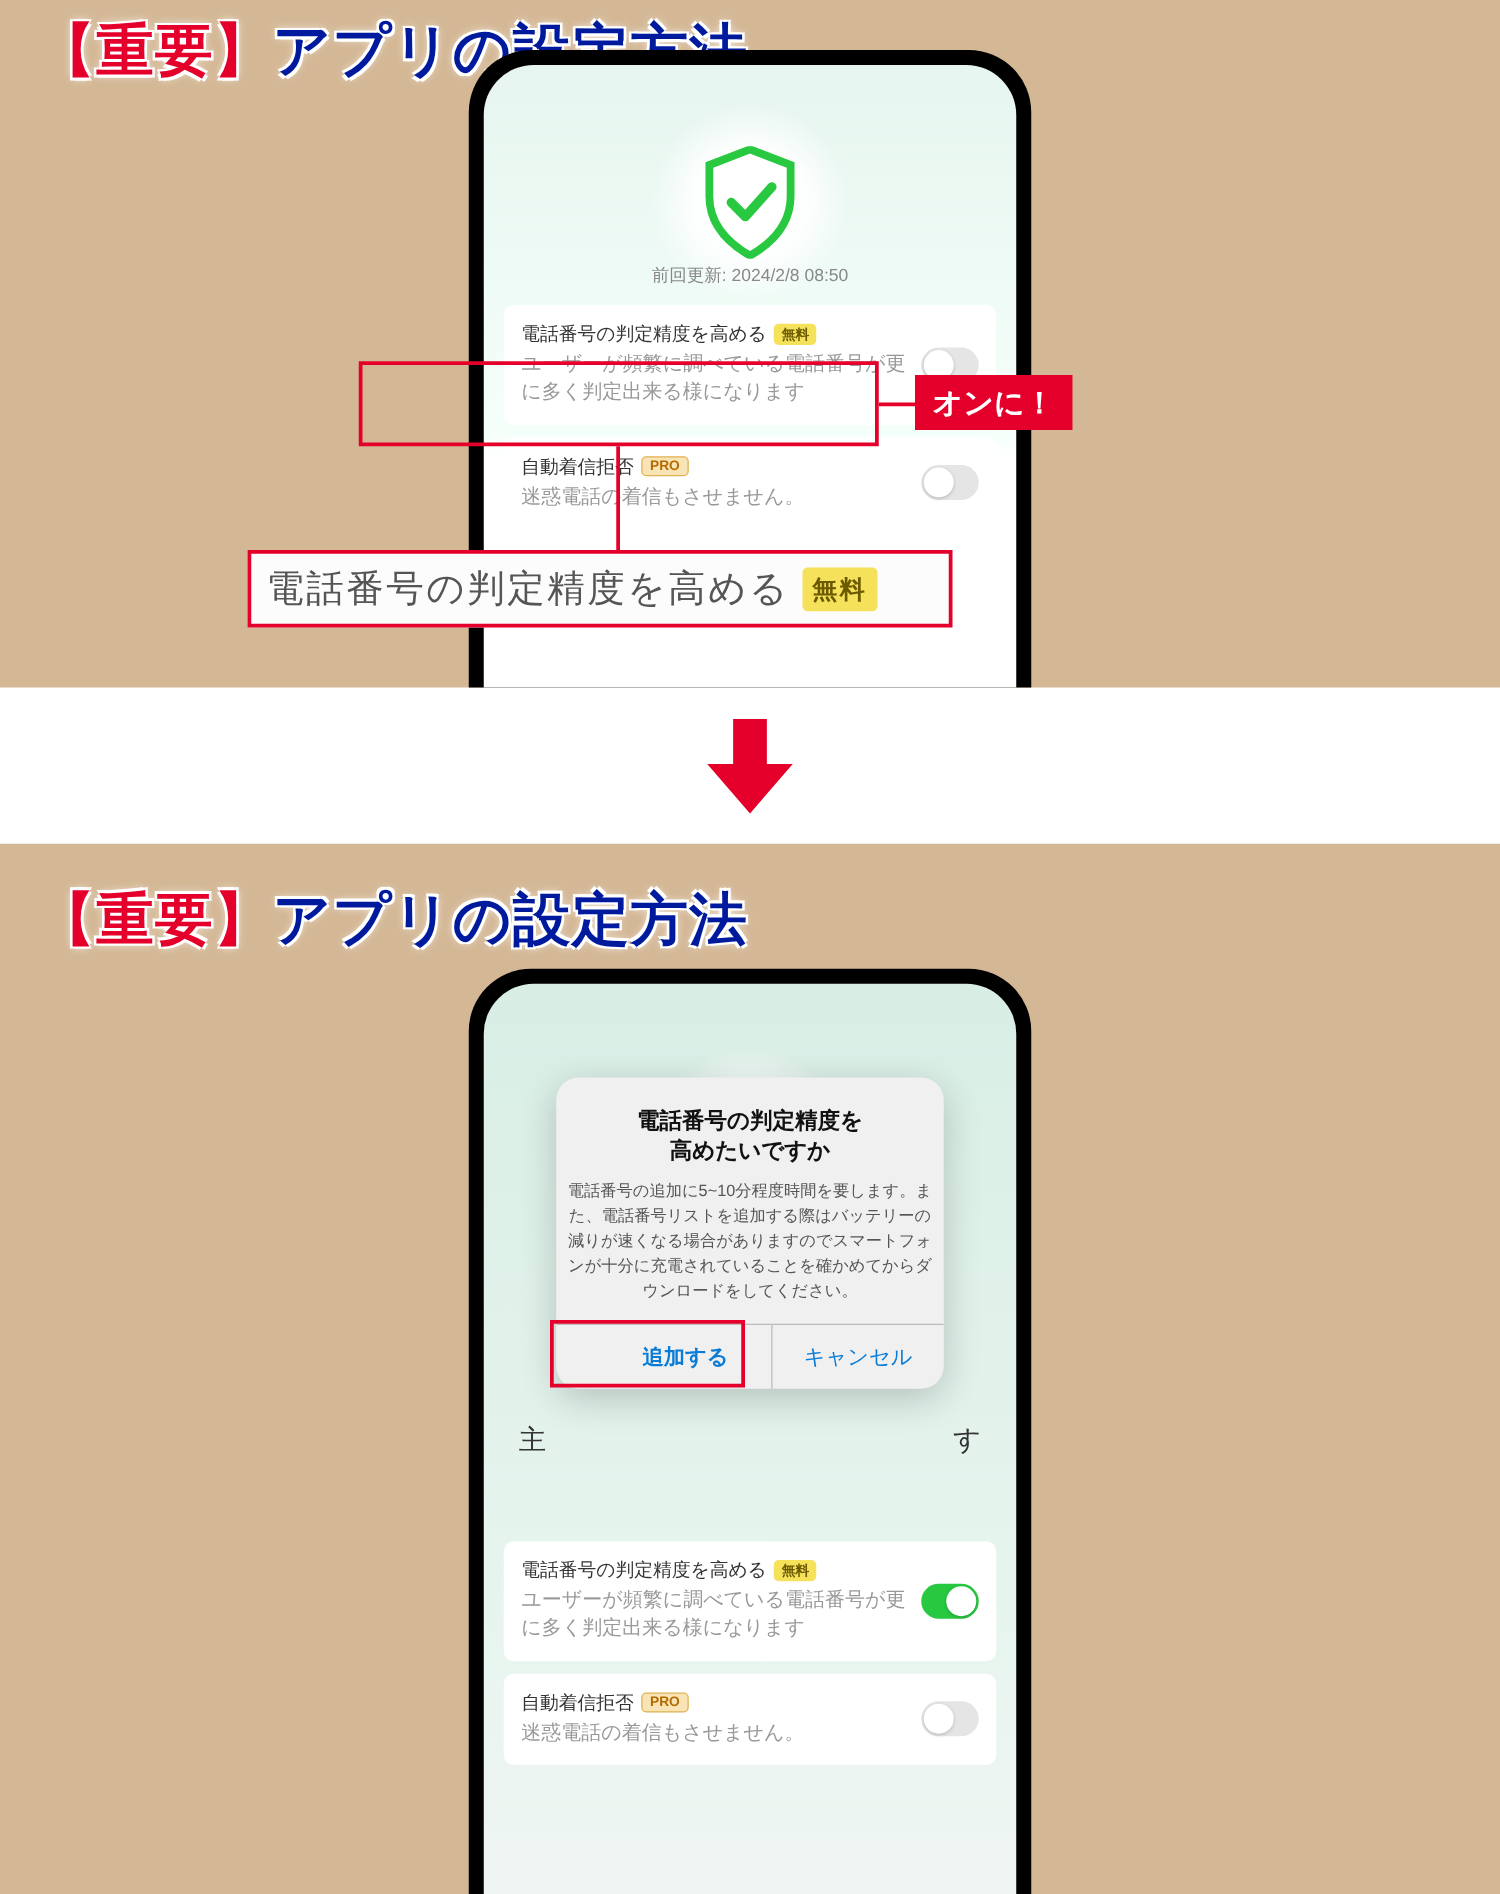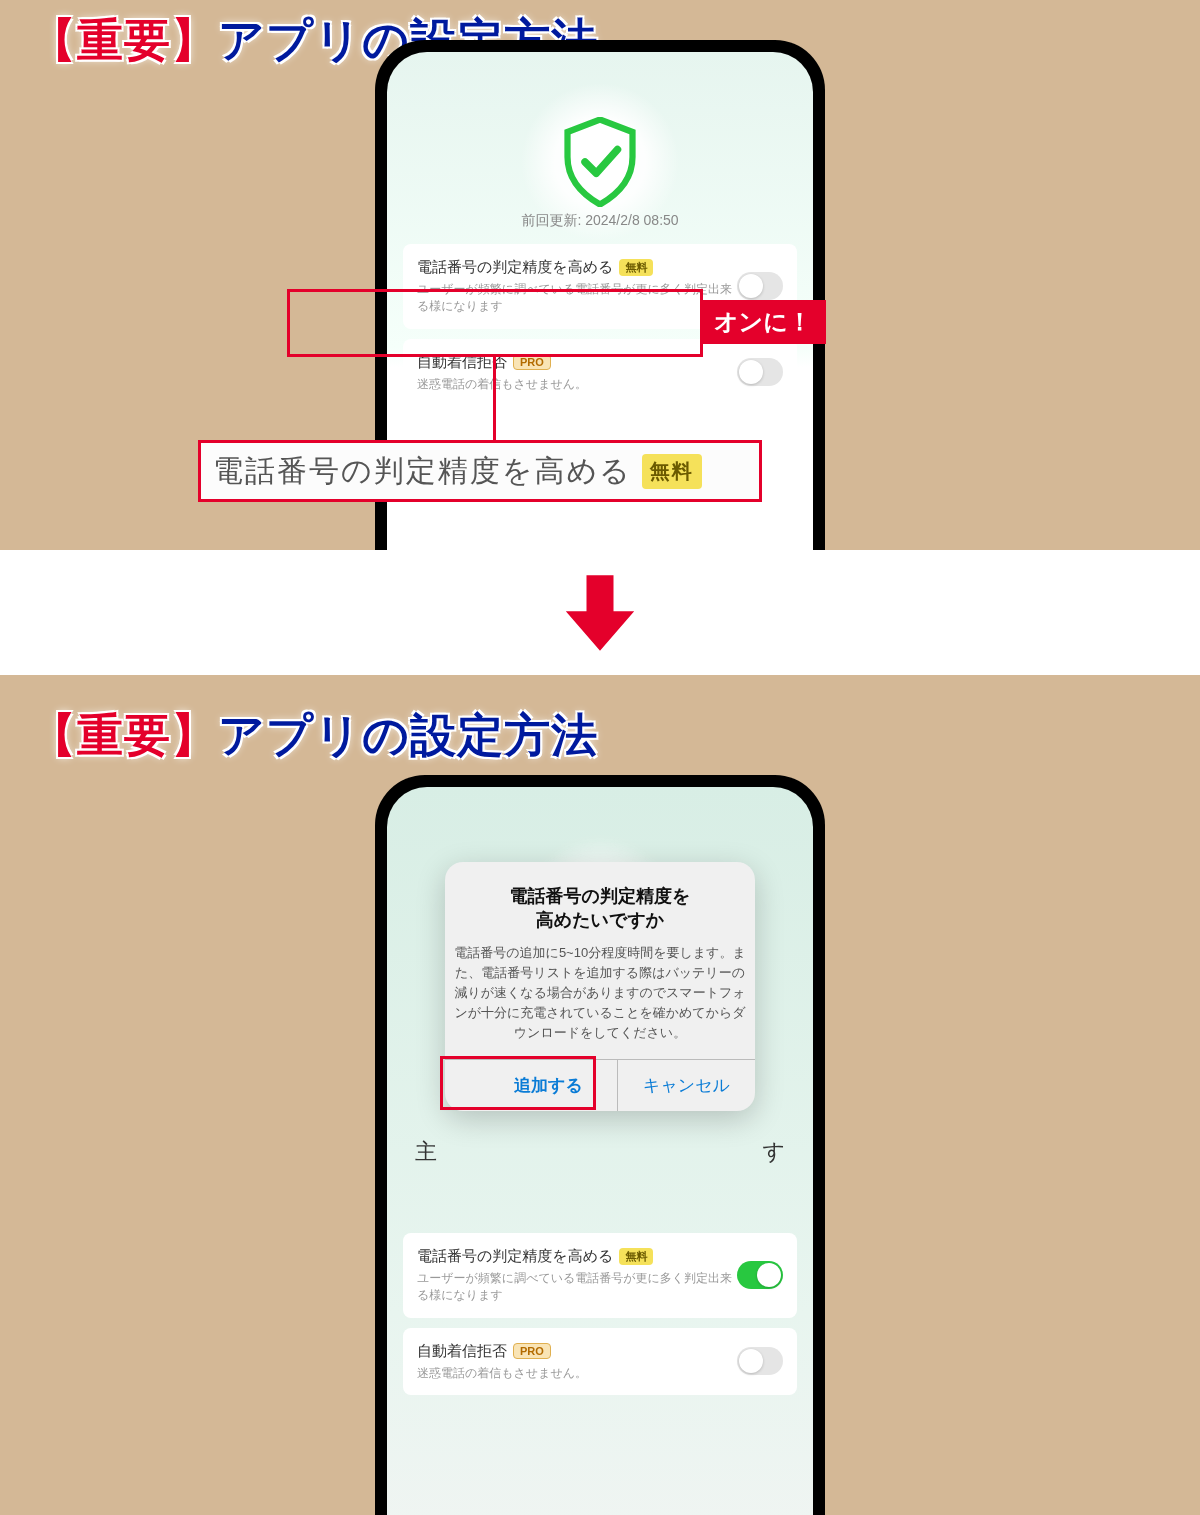--- a/index.html
+++ b/index.html
@@ -19,33 +19,33 @@
 .screen-top { background: linear-gradient(180deg, #e6f5ef 0%, #f5fffa 45%, #ffffff 48%); }
 .screen-bottom { background: linear-gradient(180deg, #d8eee5 0%, #e8f5ef 60%, #f4f4f4 100%); }
 .shield-badge { position: absolute; left: 50%; top: 30px; transform: translateX(-50%); width: 160px; height: 160px; border-radius: 50%; background: radial-gradient(circle, rgba(255,255,255,0.9) 40%, rgba(255,255,255,0) 70%); display: flex; align-items: center; justify-content: center; }
 .shield-svg { width: 80px; height: 90px; }
 .screen-top .screen-body { position: absolute; top: 160px; left: 0; right: 0; padding: 0 16px; }
 .status-title { text-align: center; font-size: 22px; color: #333; margin-bottom: 8px; }
 .status-sub { text-align: center; font-size: 14px; color: #888; margin-bottom: 14px; }
 .setting-row { background: #fff; border-radius: 8px; padding: 14px 14px; margin-bottom: 10px; display: flex; align-items: center; }
 .setting-text { flex: 1; }
 .setting-title { font-size: 15px; color: #333; display: flex; align-items: center; gap: 6px; margin-bottom: 4px; }
-.setting-desc { font-size: 12px; color: #999; line-height: 1.4; }
+.setting-desc { font-size: 16px; color: #999; line-height: 1.4; }
 .badge { display: inline-block; padding: 1px 6px; border-radius: 4px; font-size: 11px; font-weight: 700; }
 .badge-free { background: #f5e15a; color: #6b5a00; }
 .badge-pro { background: #f9e4b5; color: #b36b00; border: 1px solid #e0b050; }
 .toggle { width: 46px; height: 28px; border-radius: 14px; position: relative; flex-shrink: 0; }
 .toggle.off { background: #e5e5e5; }
 .toggle.on { background: #28c840; }
 .toggle::after { content: ""; position: absolute; width: 24px; height: 24px; border-radius: 50%; background: #fff; top: 2px; box-shadow: 0 1px 3px rgba(0,0,0,0.2); }
 .toggle.off::after { left: 2px; }
 .toggle.on::after { right: 2px; }
 .red-box { position: absolute; border: 3px solid #e4002b; pointer-events: none; }
 .rb1 { top: 289px; left: 287px; width: 416px; height: 68px; }
-.callout { position: absolute; top: 300px; left: 700px; background: #e4002b; color: #fff; font-weight: 700; font-size: 24px; padding: 6px 14px; }
+.callout { position: absolute; top: 300px; left: 732px; background: #e4002b; color: #fff; font-weight: 700; font-size: 24px; padding: 6px 14px; }
 .callout-line { position: absolute; top: 322px; left: 703px; width: 34px; height: 3px; background: #e4002b; }
 .connector-v { position: absolute; top: 357px; left: 493px; width: 3px; height: 83px; background: #e4002b; }
 .zoom-box { position: absolute; top: 440px; left: 198px; width: 564px; height: 62px; border: 3px solid #e4002b; background: #fcfcfc; display: flex; align-items: center; padding: 0 12px; font-size: 30px; color: #555; letter-spacing: 2px; }
 .zoom-box .badge { font-size: 20px; padding: 4px 8px; margin-left: 10px; }
 .arrow-divider { width: 1200px; height: 125px; background: #fff; display: flex; align-items: center; justify-content: center; }
 .arrow-divider svg { width: 90px; height: 90px; }
 .blur-layer { position: absolute; inset: 0; filter: blur(3px); opacity: 0.9; padding-top: 420px; }
 .dialog { position: absolute; top: 75px; left: 50%; transform: translateX(-50%); width: 310px; background: #f0f0f0; border-radius: 18px; overflow: hidden; box-shadow: 0 8px 30px rgba(0,0,0,0.2); }
 .dialog-content { padding: 22px 6px 16px; text-align: center; }
 .dialog-title { font-size: 18px; font-weight: 600; color: #111; line-height: 1.35; margin-bottom: 10px; }

